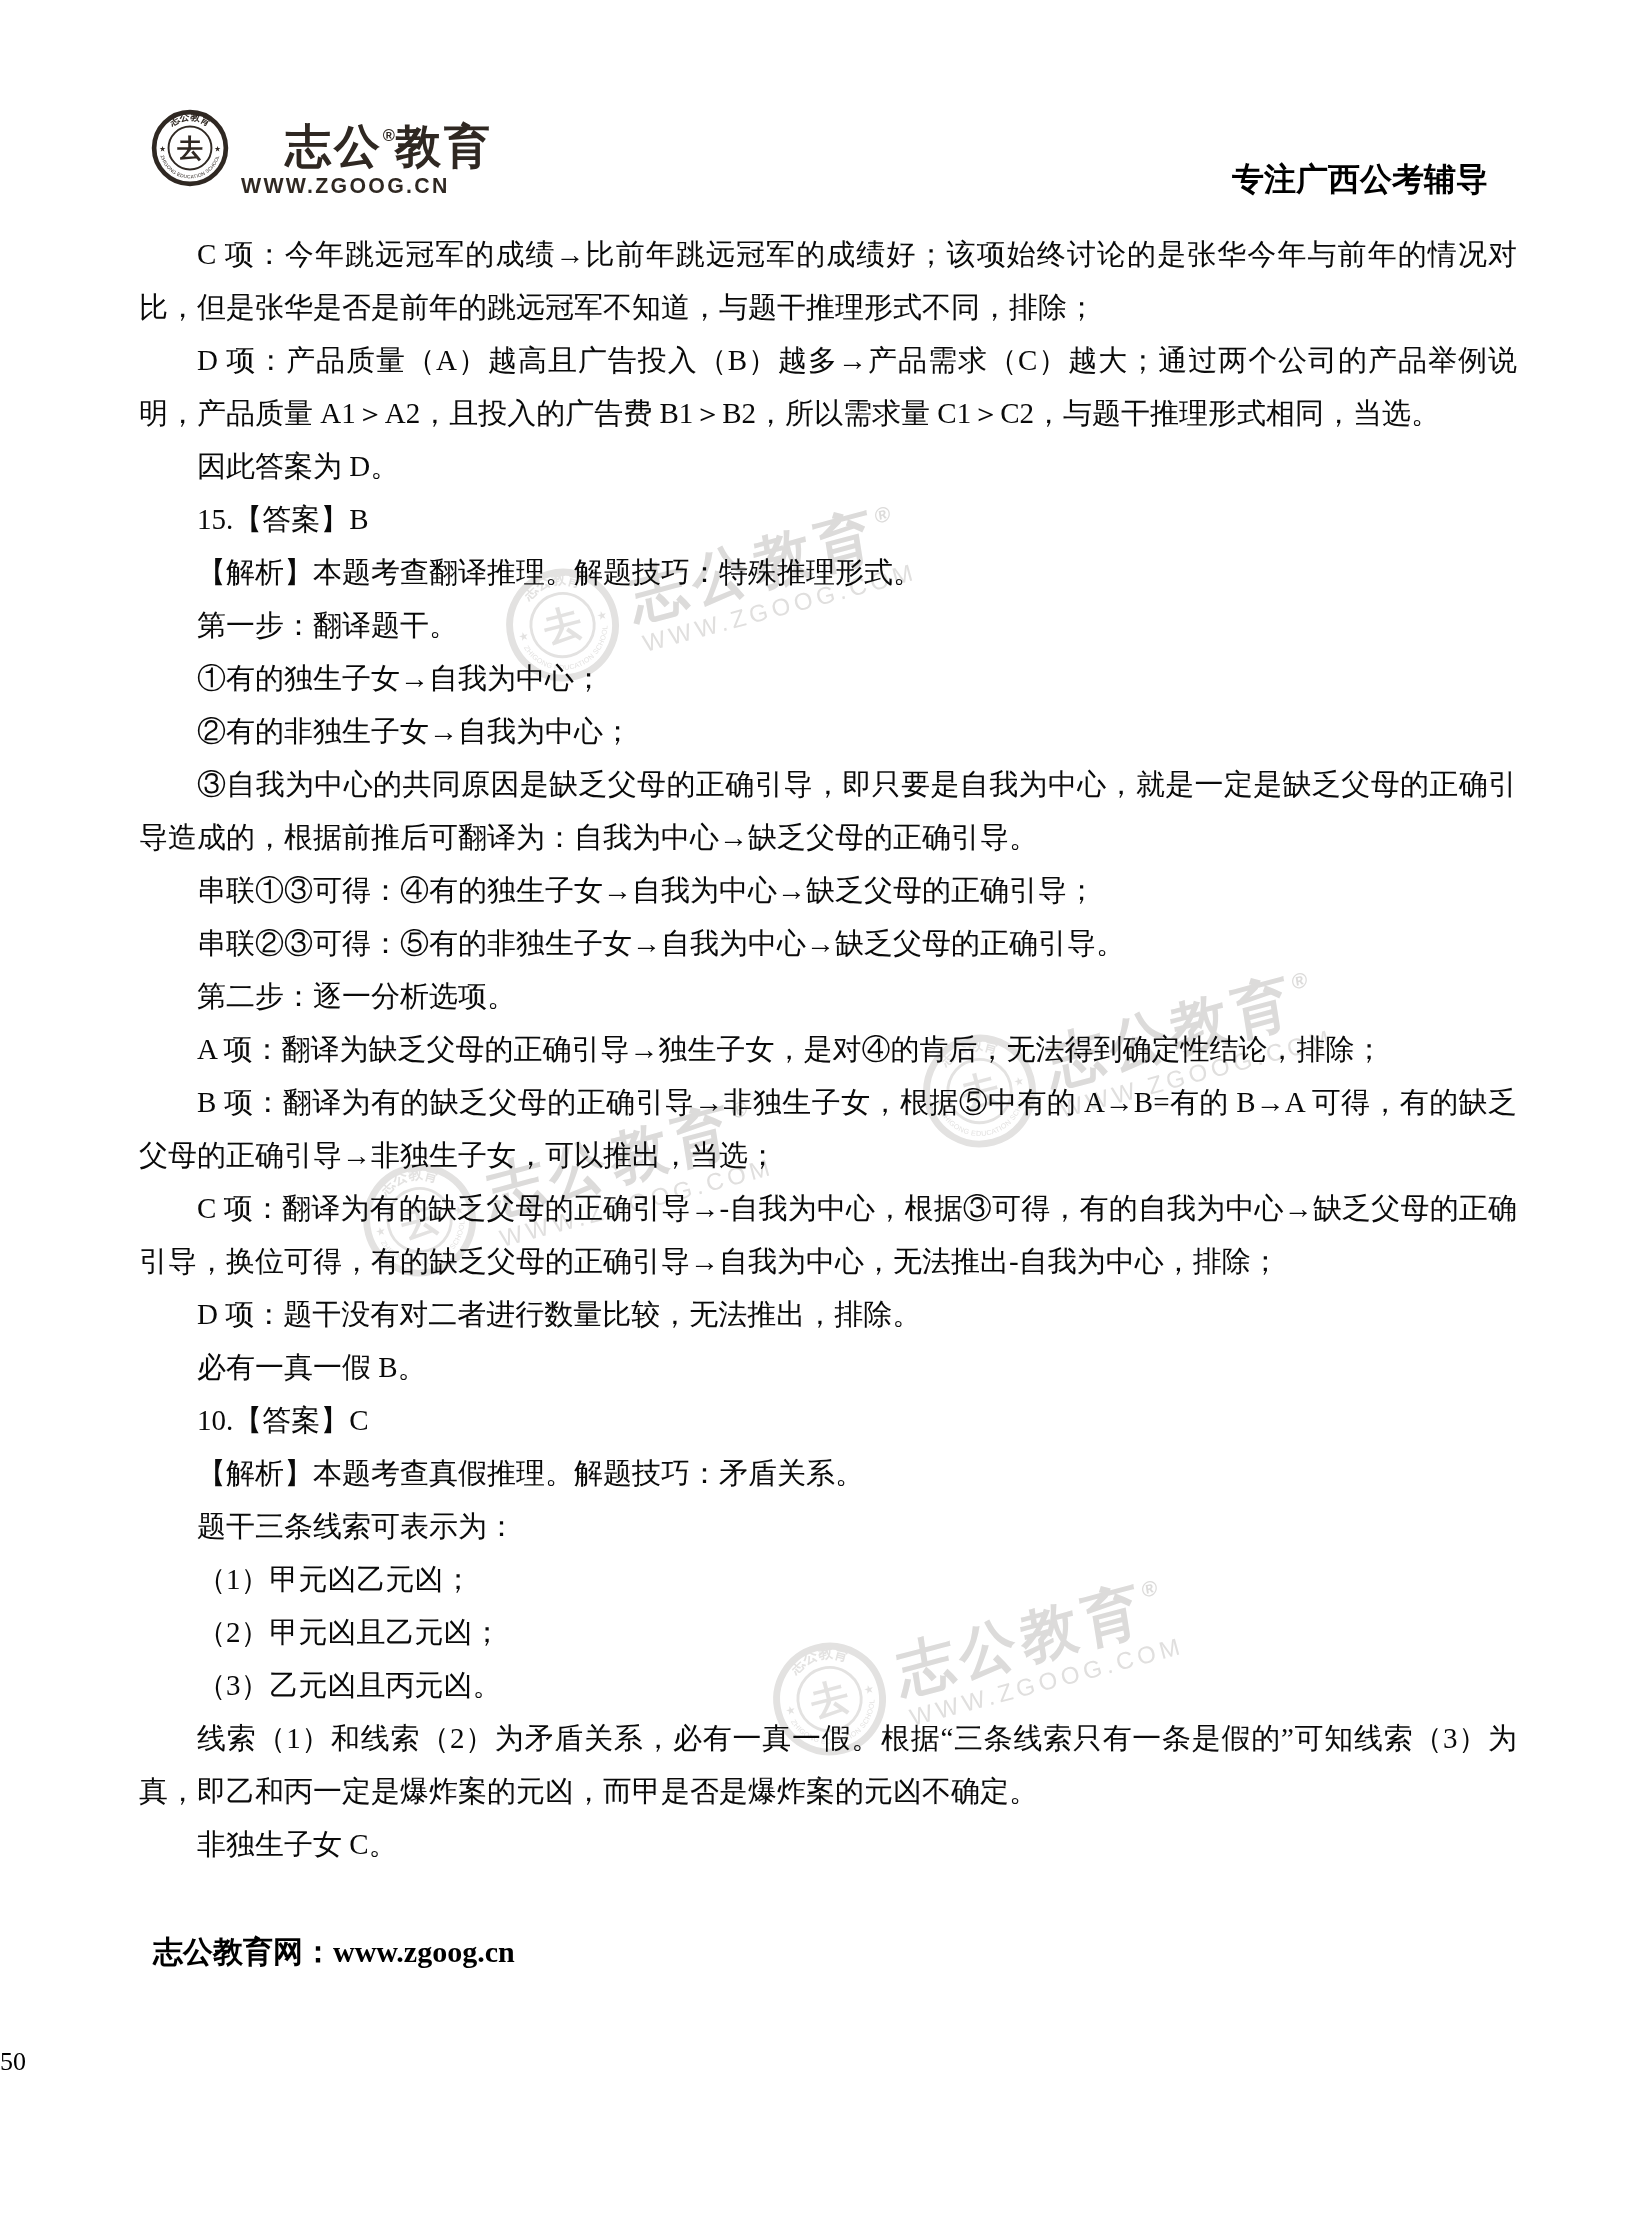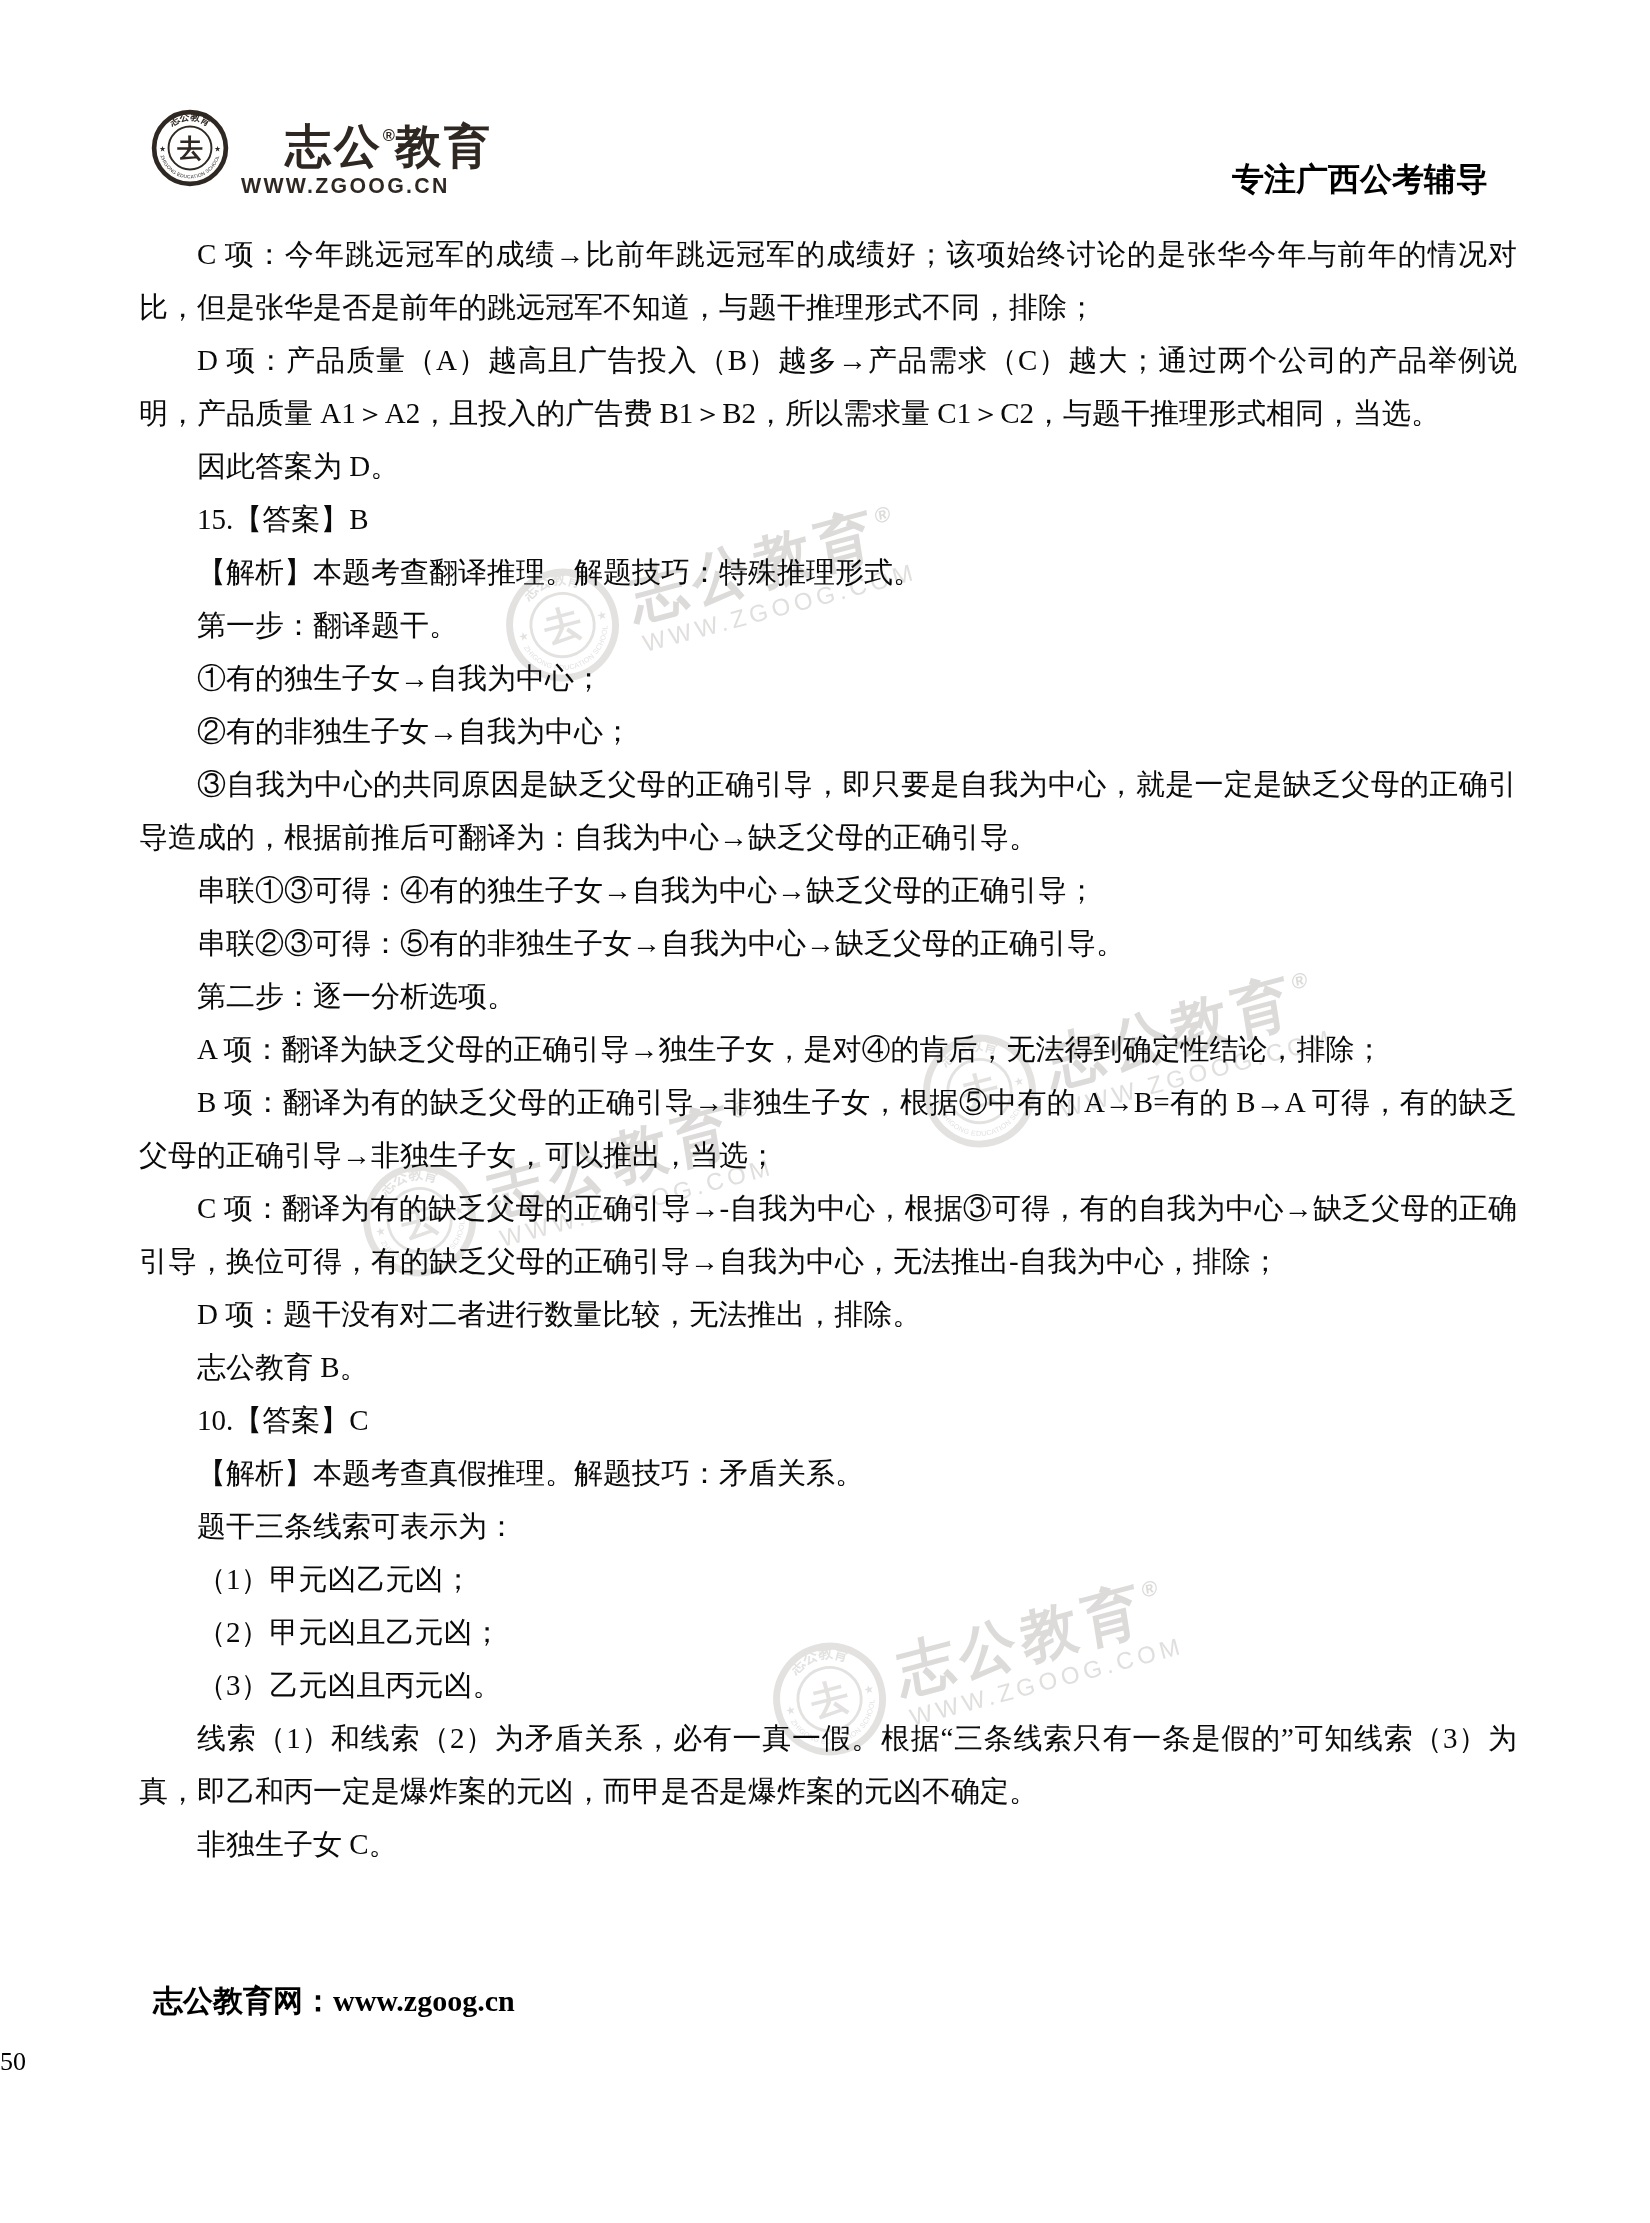--- a/index.html
+++ b/index.html
@@ -54,21 +54,21 @@
   .body-text p{
     margin:0;
     font-size:29px;
     line-height:53px;
     text-indent:2em;
     text-align:justify;
     color:#0a0a0a;
   }
   
   .footer-site{
-    position:absolute;left:153px;top:1981px;
+    position:absolute;left:153px;top:1932px;
     font-size:30px;font-weight:bold;color:#000;white-space:nowrap;z-index:1;
   }
   .footer-page{
     position:absolute;left:0;right:0;top:2047px;
     font-size:26px;color:#000;z-index:1;
   }
 </style>
 </head>
 <body>
 
@@ -194,21 +194,21 @@
       <p>①有的独生子女→自我为中心；</p>
       <p>②有的非独生子女→自我为中心；</p>
       <p>③自我为中心的共同原因是缺乏父母的正确引导，即只要是自我为中心，就是一定是缺乏父母的正确引导造成的，根据前推后可翻译为：自我为中心→缺乏父母的正确引导。</p>
       <p>串联①③可得：④有的独生子女→自我为中心→缺乏父母的正确引导；</p>
       <p>串联②③可得：⑤有的非独生子女→自我为中心→缺乏父母的正确引导。</p>
       <p>第二步：逐一分析选项。</p>
       <p>A 项：翻译为缺乏父母的正确引导→独生子女，是对④的肯后，无法得到确定性结论，排除；</p>
       <p>B 项：翻译为有的缺乏父母的正确引导→非独生子女，根据⑤中有的 A→B=有的 B→A 可得，有的缺乏父母的正确引导→非独生子女，可以推出，当选；</p>
       <p>C 项：翻译为有的缺乏父母的正确引导→-自我为中心，根据③可得，有的自我为中心→缺乏父母的正确引导，换位可得，有的缺乏父母的正确引导→自我为中心，无法推出-自我为中心，排除；</p>
       <p>D 项：题干没有对二者进行数量比较，无法推出，排除。</p>
-      <p>志公教育 B。</p>
+      <p>必有一真一假 B。</p>
       <p>10.【答案】C</p>
       <p>【解析】本题考查真假推理。解题技巧：矛盾关系。</p>
       <p>题干三条线索可表示为：</p>
       <p>（1）甲元凶乙元凶；</p>
       <p>（2）甲元凶且乙元凶；</p>
       <p>（3）乙元凶且丙元凶。</p>
       <p>线索（1）和线索（2）为矛盾关系，必有一真一假。根据“三条线索只有一条是假的”可知线索（3）为真，即乙和丙一定是爆炸案的元凶，而甲是否是爆炸案的元凶不确定。</p>
       <p>非独生子女 C。</p>
     </div>
 

